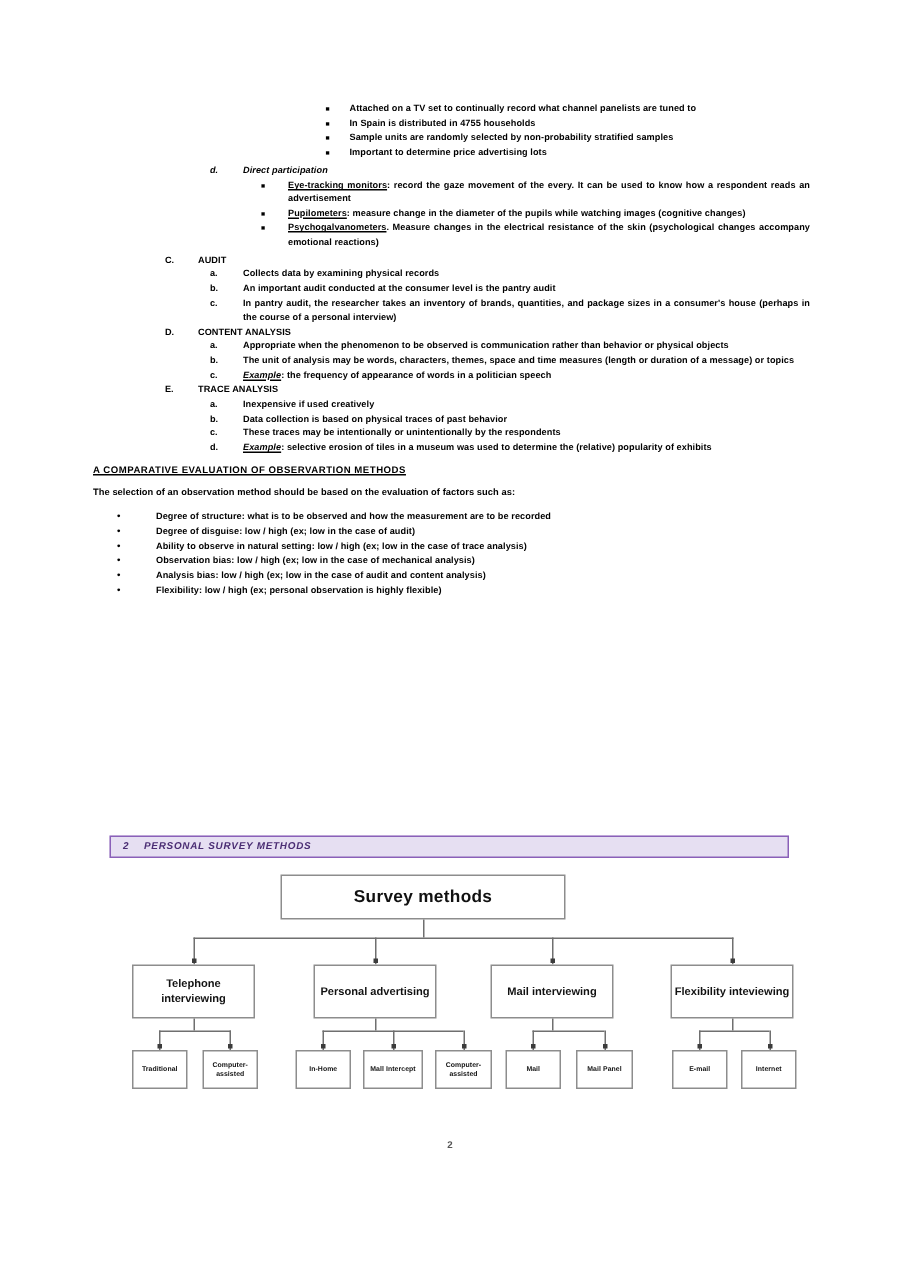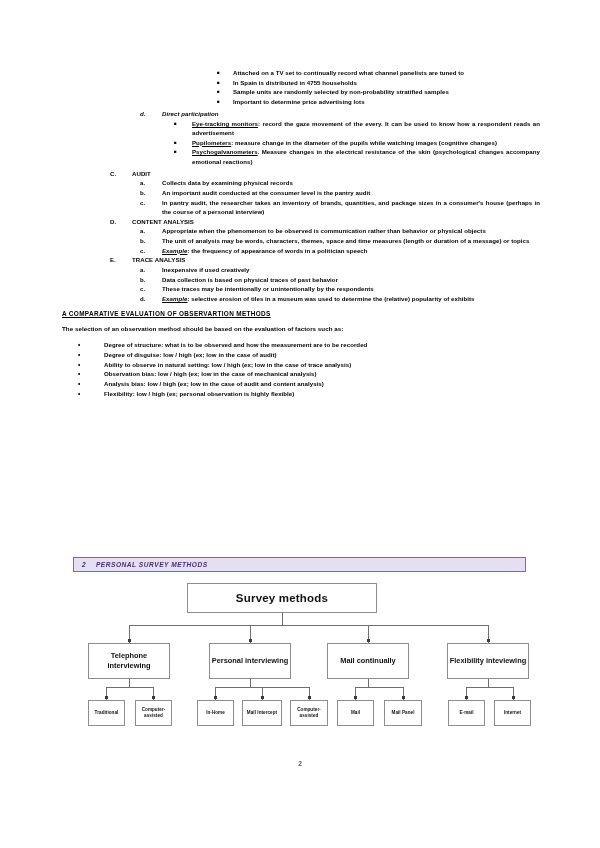--- a/index.html
+++ b/index.html
@@ -347,22 +347,22 @@
     <div class="ln v" style="left:67px;  top:42px; height:18px;"></div>
     <div class="ln v" style="left:188px; top:42px; height:18px;"></div>
     <div class="ln v" style="left:306px; top:42px; height:18px;"></div>
     <div class="ln v" style="left:426px; top:42px; height:18px;"></div>
     <div class="arrowdot" style="left:66px;  top:56px;"></div>
     <div class="arrowdot" style="left:187px; top:56px;"></div>
     <div class="arrowdot" style="left:305px; top:56px;"></div>
     <div class="arrowdot" style="left:425px; top:56px;"></div>
 
     <div class="box mid m1">Telephone interviewing</div>
-    <div class="box mid m2">Personal interviewing</div>
-    <div class="box mid m3">Mail continually</div>
+    <div class="box mid m2">Personal advertising</div>
+    <div class="box mid m3">Mail interviewing</div>
     <div class="box mid m4">Flexibility inteviewing</div>
 
     <div class="ln v" style="left:67px; top:96px; height:8px;"></div>
     <div class="ln h" style="left:44px; top:104px; width:48px;"></div>
     <div class="ln v" style="left:44px; top:104px; height:13px;"></div>
     <div class="ln v" style="left:91px; top:104px; height:13px;"></div>
     <div class="arrowdot" style="left:43px; top:113px;"></div>
     <div class="arrowdot" style="left:90px; top:113px;"></div>
 
     <div class="ln v" style="left:188px; top:96px; height:8px;"></div>

